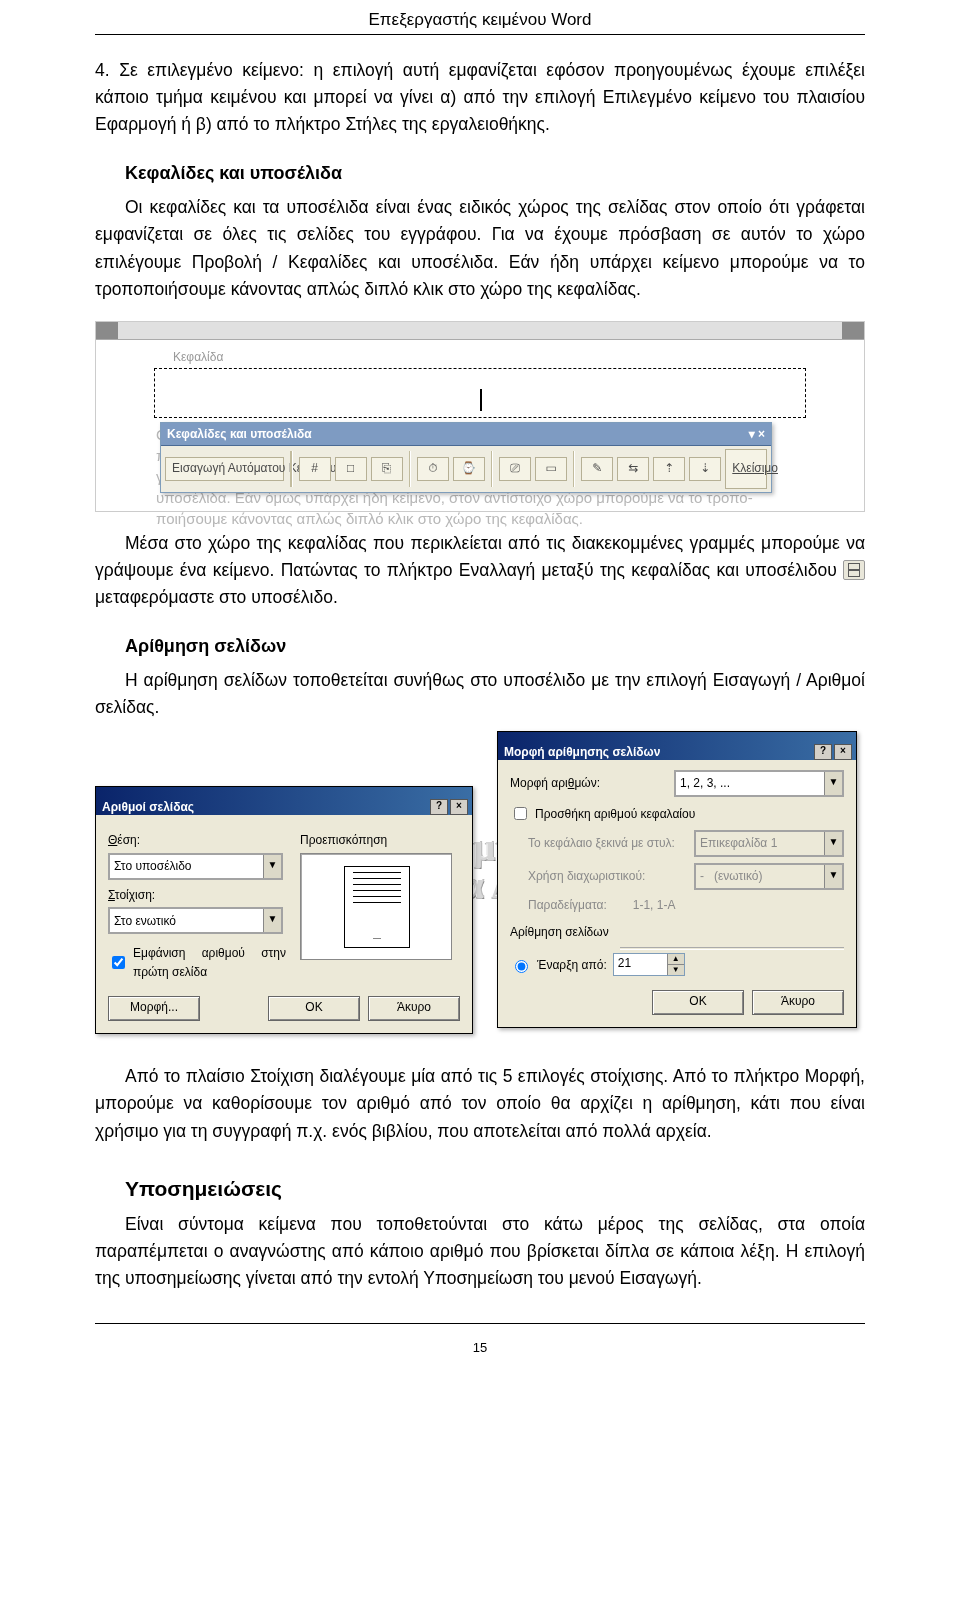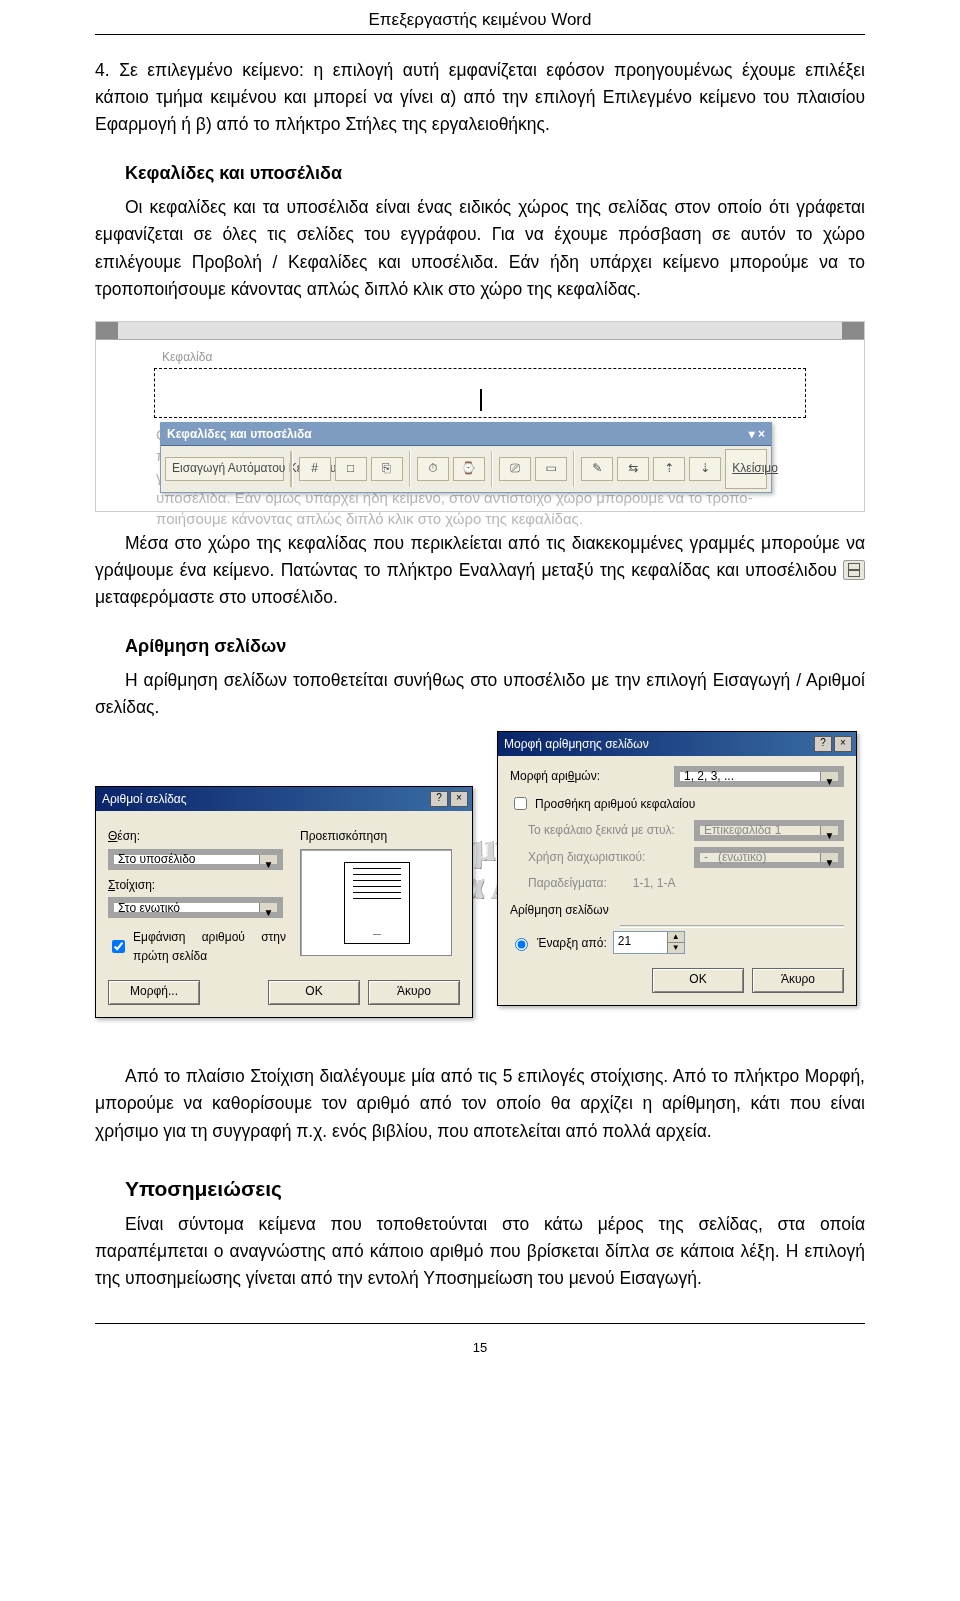--- a/index.html
+++ b/index.html
@@ -79,21 +79,21 @@
   .ruler-dark.right { right: 0; width: 22px; }
   .header-body {
     position: relative;
     height: 165px;
     background: #fff;
     padding: 6px 30px 0 30px;
   }
   .header-label {
     font-size: 12px;
     color: #999;
-    margin: 2px 0 2px 36px;
+    margin: 2px 0 2px 47px;
   }
   .header-dashed {
     margin: 0 28px 6px 28px;
     height: 48px;
     border: 1.5px dashed #000;
     background: #fff;
     position: relative;
   }
   .header-cursor {
     position: absolute;
@@ -225,24 +225,24 @@
     position: absolute;
     background: #ece9d8;
     border: 1px solid #000;
     font-size: 12px;
     box-shadow: 2px 2px 4px rgba(0,0,0,.3);
   }
   .dlg-title {
     display: flex;
     align-items: center;
     justify-content: space-between;
-    height: 24px;
-    padding: 0 4px 0 6px;
+    height: 16px;
+    padding: 12px 4px 0 6px;
     color: #fff;
-    font-weight: normal;
+    font-weight: bold;
     font-size: 12px;
     background: linear-gradient(to right, #0a246a, #3a6ea5);
   }
   .dlg-title-right {
     display: flex;
     gap: 2px;
   }
   .dlg-title-btn {
     width: 16px;
     height: 14px;
@@ -256,23 +256,23 @@
   .dlg-body {
     padding: 10px 12px 12px 12px;
   }
   .dlg-label {
     display: block;
     margin: 6px 0 3px 0;
   }
   .dlg-label .u { text-decoration: underline; }
   .dlg-select {
     display: flex;
-    height: 21px;
-    background: #fff;
-    border: 6px solid #a3a3a3;
+    height: 27px;
+    background: #fff;
+    border: 2px solid #a3a3a3;
     font-size: 12px;
     align-items: center;
     padding-left: 4px;
     box-sizing: border-box;
   }
   .dlg-select-arrow {
     margin-left: auto;
     width: 17px;
     align-self: stretch;
     background: #dcd9c8;

